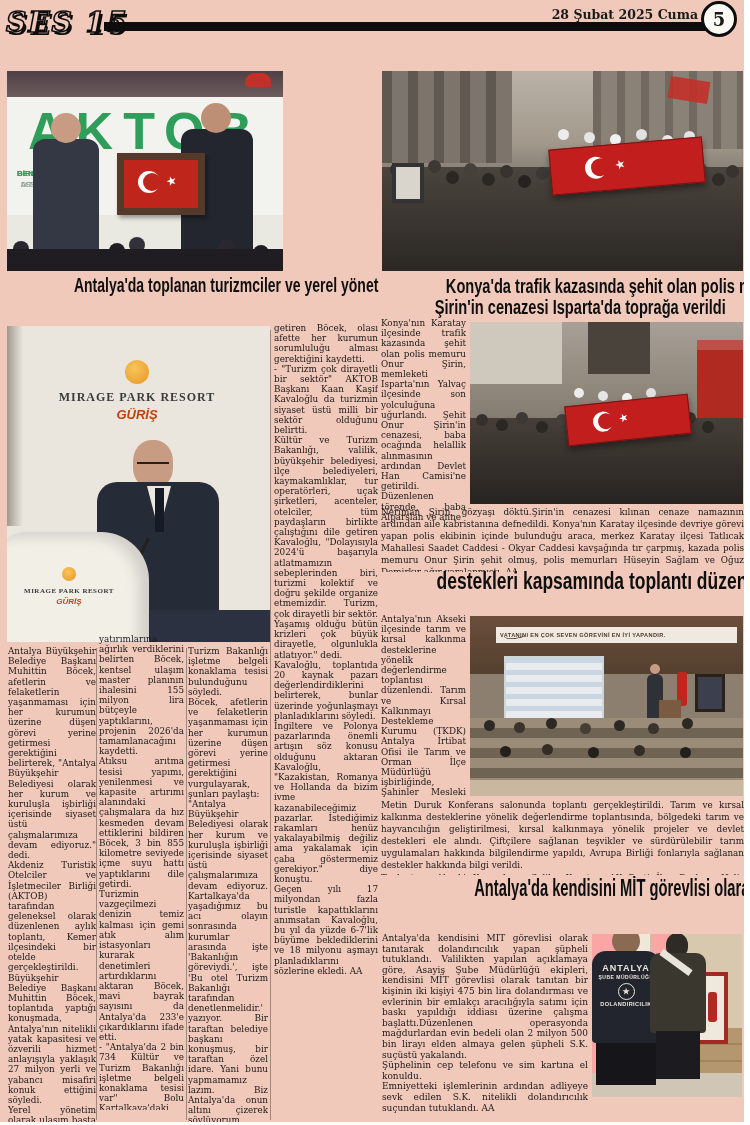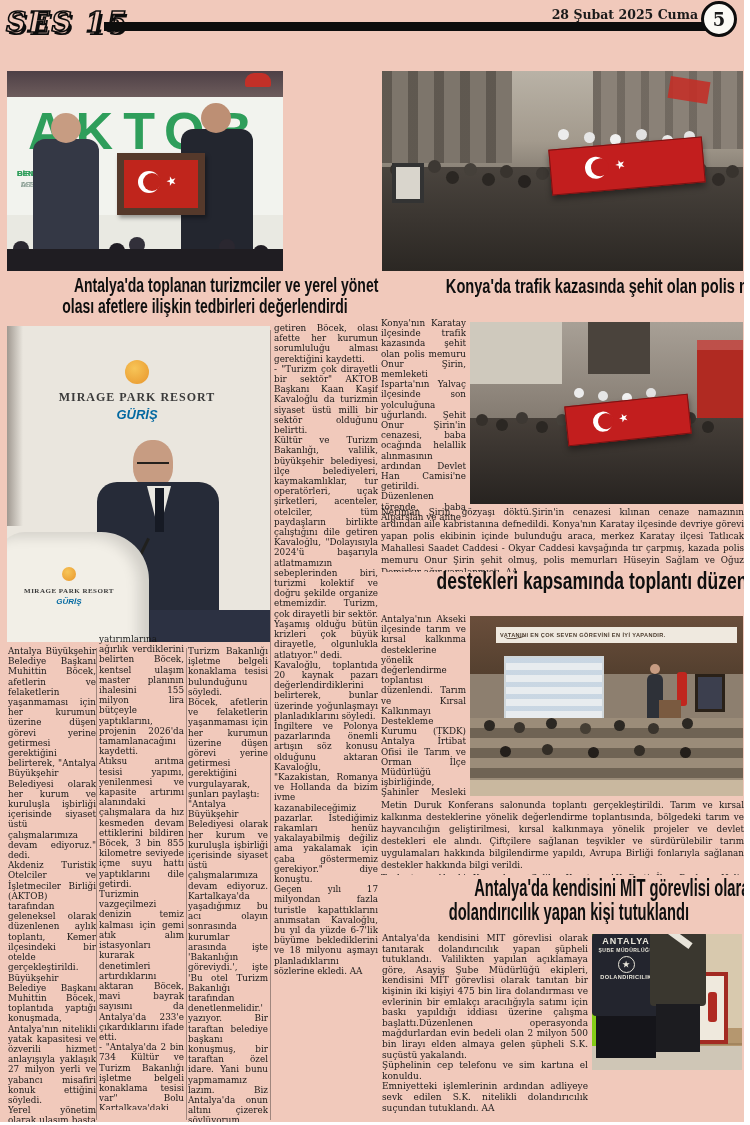--- a/index.html
+++ b/index.html
@@ -85,21 +85,21 @@
   
   .ph-podium{left:7px;top:326px;width:263px;height:316px;background:#eae6de;}
   .pod-shadeL{left:0;top:0;width:16px;height:200px;background:linear-gradient(90deg,rgba(70,58,50,.45),rgba(70,58,50,0));}
   .pod-logo1{left:50px;top:34px;width:160px;text-align:center;}
   .pod-logo2{left:4px;top:206px;width:120px;text-align:center;transform:scale(.8);}
   .pod-sun{position:relative;display:inline-block;width:24px;height:24px;border-radius:50%;
     background:radial-gradient(circle at 40% 35%,#f7c558,#e8952b);}
   .pod-brand{position:relative;display:block;font-family:"Liberation Serif",serif;font-weight:bold;
     font-size:12px;letter-spacing:1px;color:#3b3b3b;margin-top:2px;}
   .pod-guris{position:relative;display:block;font-family:"Liberation Sans",sans-serif;font-weight:bold;
-    font-style:italic;font-size:13px;color:#0369a1;margin-top:2px;}
+    font-style:italic;font-size:13px;color:#c2410c;margin-top:2px;}
   .pod-head{left:126px;top:114px;width:40px;height:48px;border-radius:45% 45% 42% 42%;background:#c79c82;}
   .pod-glasses{left:4px;top:22px;width:32px;height:7px;border-top:2.5px solid #24201c;}
   .pod-body{left:90px;top:156px;width:122px;height:160px;background:#262b38;border-radius:20px 20px 0 0;}
   .pod-shirt{left:50px;top:4px;width:24px;height:46px;background:#e9e7e0;clip-path:polygon(0 0,100% 0,50% 100%);}
   .pod-tie{left:58px;top:6px;width:9px;height:44px;background:#161a24;}
   .pod-desk{left:-10px;bottom:-8px;width:152px;height:118px;background:#f2efe7;border-radius:28px 48px 0 0;
     box-shadow:inset -10px 4px 14px rgba(0,0,0,.14);}
   .pod-desk .mini{left:22px;top:34px;width:100px;text-align:center;position:absolute;}
   .pod-desk .mini .pod-sun{width:14px;height:14px;}
   .pod-desk .mini .pod-brand{font-size:7px;letter-spacing:.5px;}
@@ -162,21 +162,21 @@
   .hall-speaker .head{left:3px;top:-10px;width:10px;height:10px;border-radius:50%;background:#c79c82;}
   .hall-lectern{right:62px;top:84px;width:22px;height:26px;background:#7a5a40;}
   .hall-rows{left:0;bottom:0;width:100%;height:78px;
     background:repeating-linear-gradient(#9b8c79 0 10px,#6f6354 10px 20px);}
   .hall-heads{left:14px;top:104px;width:11px;height:11px;border-radius:50%;background:#2c2823;
     box-shadow:30px 2px 0 #3a342d,62px -2px 0 #2c2823,96px 3px 0 #453e34,130px 0 0 #2c2823,164px 3px 0 #3a342d,
     198px -2px 0 #2c2823,16px 26px 0 #241f1b,58px 24px 0 #332d26,104px 27px 0 #241f1b,150px 25px 0 #332d26,196px 27px 0 #241f1b;}
   .hall-table{left:0;bottom:0;width:100%;height:16px;background:#c9b89f;}
 
   
-  .ph-suspect{left:592px;top:934px;width:150px;height:136px;background:#84cc16;}
+  .ph-suspect{left:592px;top:934px;width:150px;height:163px;background:#fca5a5;}
   .sus-pillar{left:28px;top:0;width:30px;height:100%;background:#efe8d8;border-right:1px solid #cbbfa8;}
   .sus-wallU{right:0;top:0;width:66px;height:94px;background:#d8c9ae;}
   .sus-wallS{right:0;top:94px;width:66px;height:94px;
     background:repeating-linear-gradient(#b5976f 0 15px,#a3855e 15px 17px);}
   .sus-cab{right:14px;top:38px;width:32px;height:72px;background:#efe9dd;border:4px solid #a32a22;box-sizing:border-box;}
   .sus-cab .ext{left:8px;top:16px;width:9px;height:30px;background:#b02a22;border-radius:3px;position:absolute;}
   .sus-floor{left:0;bottom:0;width:100%;height:24px;background:#cfc6b6;}
   .sus-officer{left:0;bottom:12px;width:68px;height:158px;}
   .off-head{left:20px;top:0;width:28px;height:28px;border-radius:50%;background:#8a6a50;}
   .off-jacket{left:0;top:24px;width:68px;height:92px;background:#23252e;border-radius:14px 14px 4px 4px;
@@ -229,21 +229,20 @@
       <div class="cres2"></div>
       <div class="star">★</div>
     </div>
     <div class="akt-heads"></div>
     <div class="akt-crowd"></div>
     <div class="akt-cap"></div>
   </div>
 
   <div class="headline hl-turizm">
     <span class="ln"><span>Antalya'da toplanan turizmciler ve yerel yöneticiler,</span></span>
-    <span class="ln"><span>olası afetlere ilişkin tedbirleri değerlendirdi</span></span>
   </div>
 
   <div class="ph ph-podium">
     <div class="pod-shadeL"></div>
     <div class="pod-logo1">
       <span class="pod-sun"></span>
       <span class="pod-brand">MIRAGE PARK RESORT</span>
       <span class="pod-guris">GÜRİŞ</span>
     </div>
     <div class="pod-logo2">
@@ -300,20 +299,21 @@
       <div class="cres"></div>
       <div class="cres2"></div>
       <div class="star">★</div>
     </div>
     <div class="fun-portrait"></div>
     <div class="fun-flag"></div>
   </div>
 
   <div class="headline hl-konya">
     <span class="ln"><span>Konya'da trafik kazasında şehit olan polis memuru</span></span>
+    <span class="ln"><span>Şirin'in cenazesi Isparta'da toprağa verildi</span></span>
   </div>
 
   <div class="bodytext colnarrow k-lead">Konya'nın Karatay ilçesinde trafik kazasında şehit olan polis memuru Onur Şirin, memleketi Isparta'nın Yalvaç ilçesinde son yolculuğuna uğurlandı. Şehit Onur Şirin'in cenazesi, baba ocağında helallik alınmasının ardından Devlet Han Camisi'ne getirildi. Düzenlenen törende, baba Alparslan ve anne</div>
 
   <div class="ph ph-cortege">
     <div class="cor-bldL"></div>
     <div class="cor-door"></div>
     <div class="cor-truck"></div>
     <div class="cor-crowd"></div>
     <div class="cor-heads"></div>
@@ -349,21 +349,20 @@
     <div class="hall-rows"></div>
     <div class="hall-heads"></div>
     <div class="hall-table"></div>
   </div>
 
   <div class="bodytext colwide a-body">Metin Duruk Konferans salonunda toplantı gerçekleştirildi. Tarım ve kırsal kalkınma desteklerine yönelik değerlendirme toplantısında, bölgedeki tarım ve hayvancılığın geliştirilmesi, kırsal kalkınmaya yönelik projeler ve devlet destekleri ele alındı. Çiftçilere sağlanan teşvikler ve sürdürülebilir tarım uygulamaları hakkında bilgilendirme yapıldı, Avrupa Birliği fonlarıyla sağlanan destekler hakkında bilgi verildi.
 Toplantıya, Akseki Kaymakamı Saliha Karataş, AK Parti İlçe Başkanı Halis Gündoğdu, Antalya Büyükşehir Belediyesi Meclis Üyesi Erdoğan Erdoğan, Batı Akdeniz Kalkınma Ajansı ile TKDK Antalya temsilciliğinden ekipler ve muhtarlar, üreticiler katıldı. AA</div>
 
   <div class="headline hl-mit">
     <span class="ln"><span>Antalya'da kendisini MİT görevlisi olarak tanıtıp</span></span>
-    <span class="ln"><span>dolandırıcılık yapan kişi tutuklandı</span></span>
   </div>
 
   <div class="bodytext m-body">Antalya'da kendisini MİT görevlisi olarak tanıtarak dolandırıcılık yapan şüpheli tutuklandı. Valilikten yapılan açıklamaya göre, Asayiş Şube Müdürlüğü ekipleri, kendisini MİT görevlisi olarak tanıtan bir kişinin iki kişiyi 475 bin lira dolandırması ve evlerinin bir emlakçı aracılığıyla satımı için baskı yapıldığı iddiası üzerine çalışma başlattı.Düzenlenen operasyonda mağdurlardan evin bedeli olan 2 milyon 500 bin lirayı elden almaya gelen şüpheli S.K. suçüstü yakalandı.
 Şüphelinin cep telefonu ve sim kartına el konuldu.
 Emniyetteki işlemlerinin ardından adliyeye sevk edilen S.K. nitelikli dolandırıcılık suçundan tutuklandı. AA</div>
 
   <div class="ph ph-suspect">
     <div class="sus-pillar"></div>
     <div class="sus-wallU"></div>
     <div class="sus-wallS"></div>

